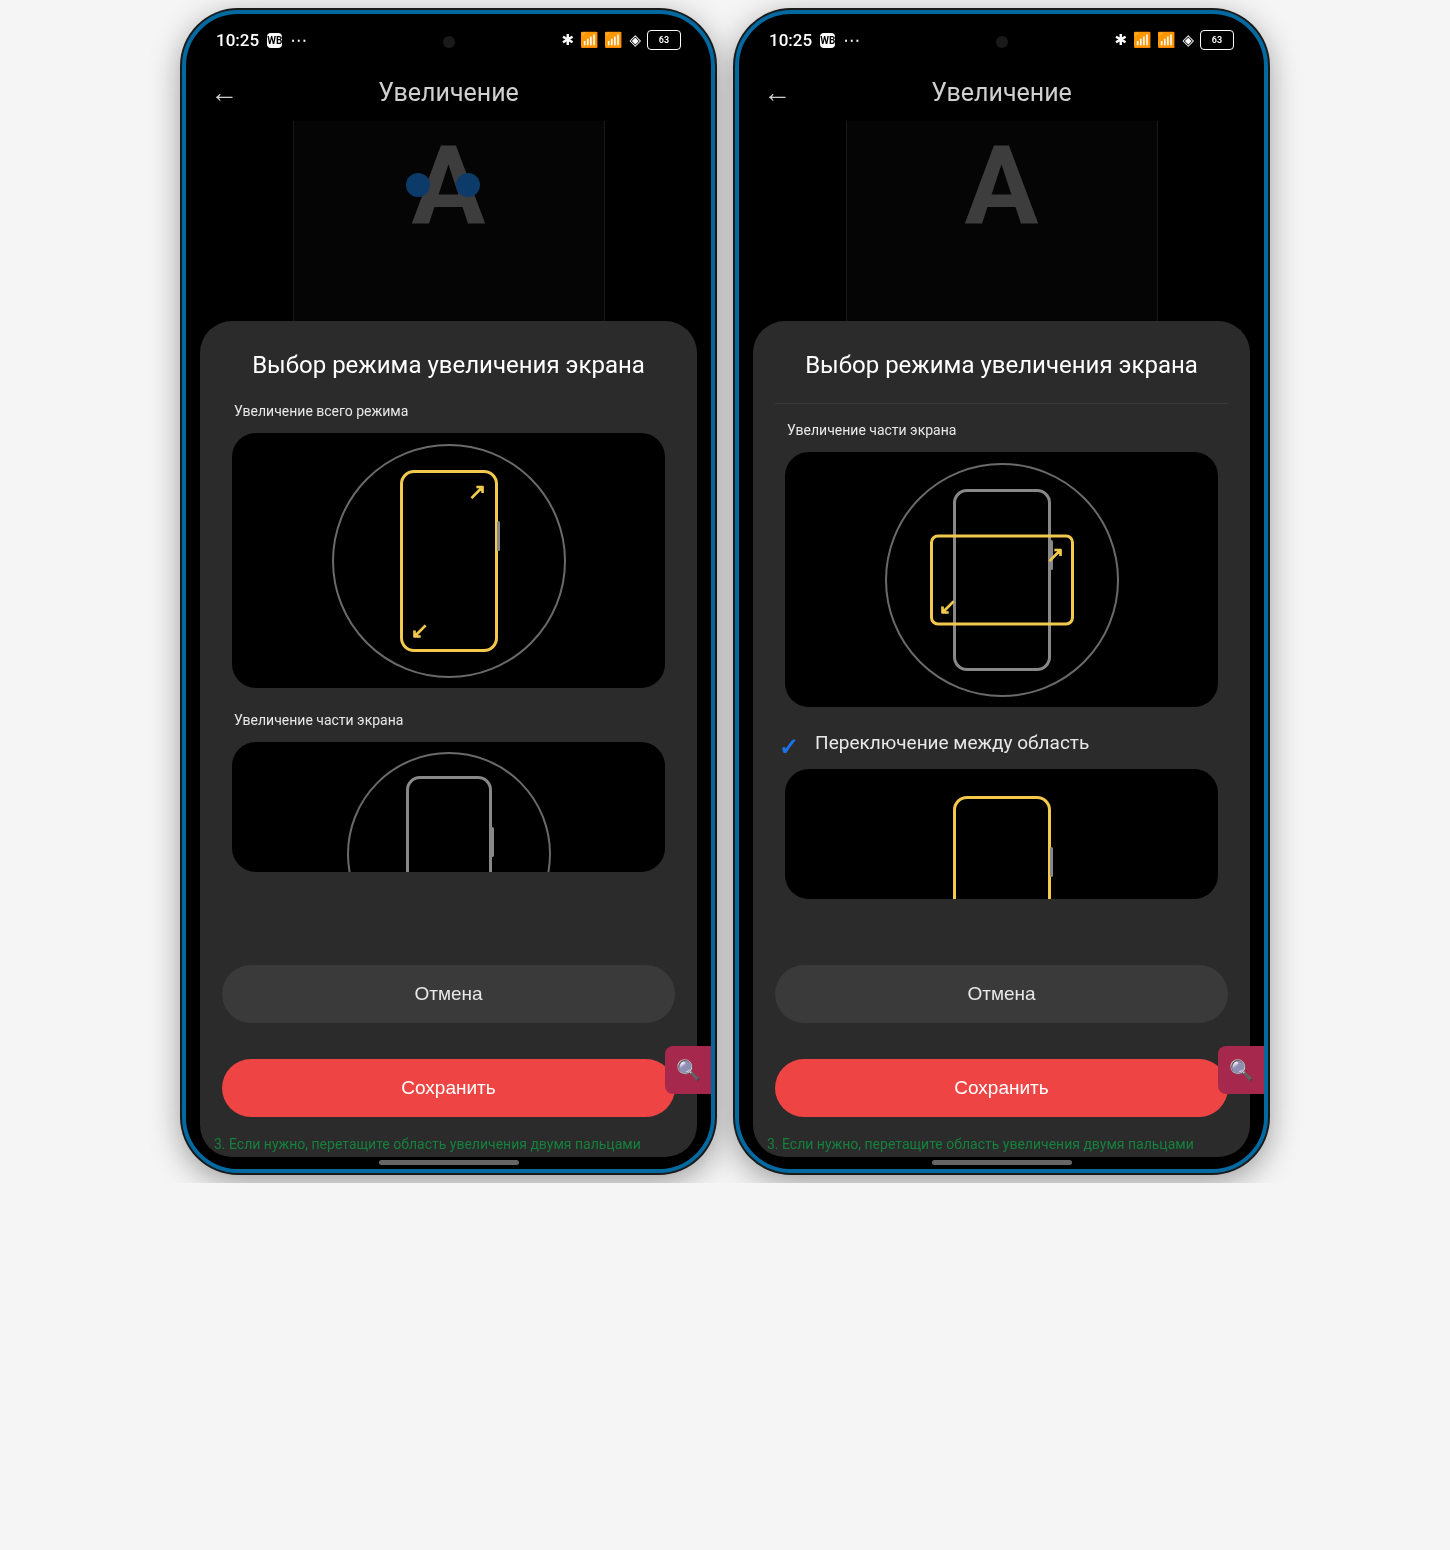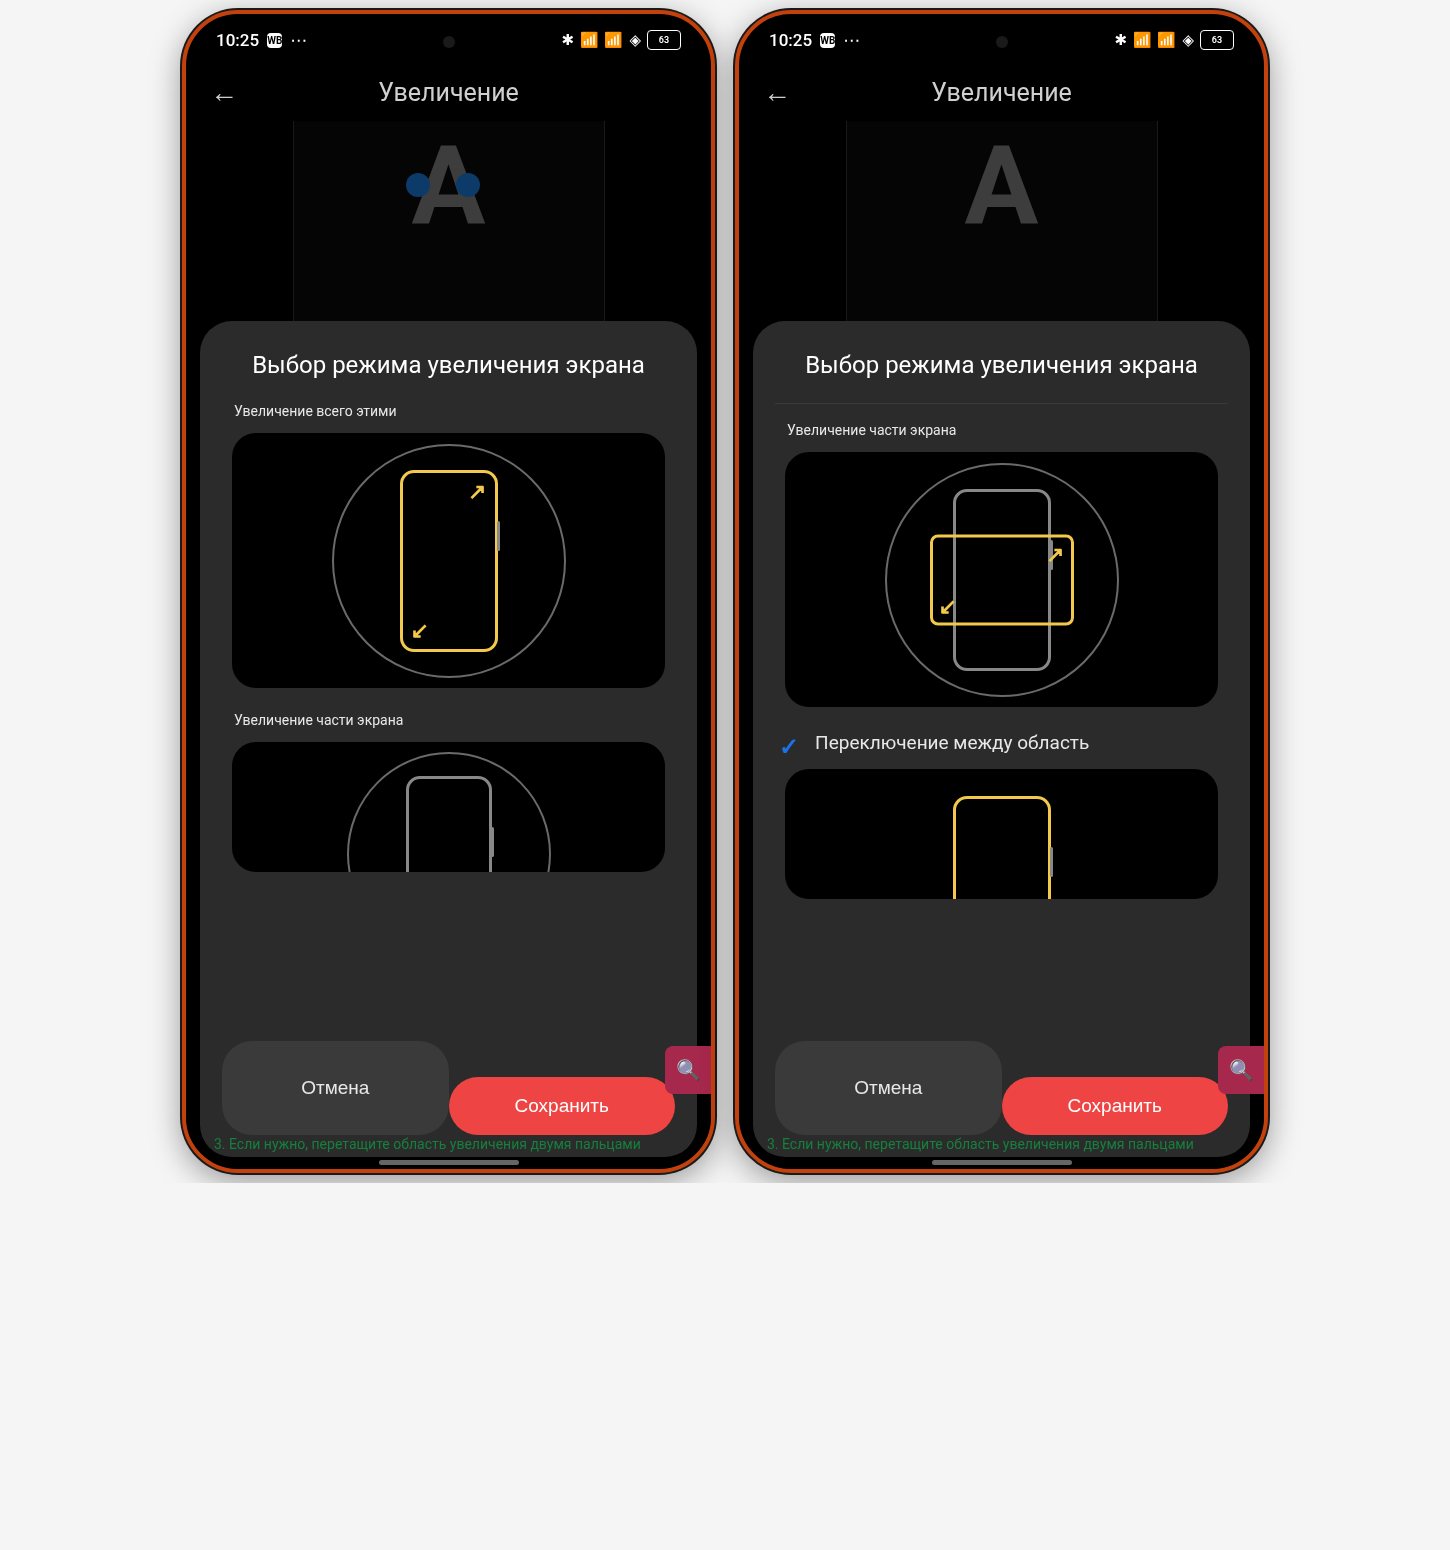--- a/index.html
+++ b/index.html
@@ -10,21 +10,21 @@
   display: flex;
   gap: 20px;
   justify-content: center;
   padding: 10px;
 }
 .phone {
   width: 525px;
   height: 1155px;
   background: #000;
   border-radius: 56px;
-  border: 4px solid #c2410c;
+  border: 4px solid #0369a1;
   box-shadow: 0 0 0 2px #1a1a1a, 0 8px 32px rgba(0,0,0,.4);
   overflow: hidden;
   position: relative;
   display: flex;
   flex-direction: column;
 }
 .phone::before {
   content: "";
   position: absolute;
   right: -8px;
@@ -275,21 +275,22 @@
   margin: 0 10px 0;
   display: flex;
   align-items: flex-start;
   justify-content: center;
   overflow: hidden;
   padding-top: 10px;
 }
 .modal-footer {
   display: flex;
   gap: 0;
-  padding: 14px 22px 22px;
+  padding: 14px 22px 40px;
+  flex-direction: column;
 }
 .btn {
   flex: 1;
   padding: 18px 0;
   border-radius: 30px;
   border: none;
   font-size: 19px;
   font-weight: 400;
   cursor: pointer;
 }
@@ -362,21 +363,21 @@
         <span class="blue-dot" style="top:42px;left:-6px"></span>
         <span class="blue-dot" style="top:42px;left:44px"></span>
       </div>
     </div>
     <div class="dim-overlay"></div>
 
     <div class="modal">
       <div class="modal-title">Выбор режима увеличения экрана</div>
       <div class="modal-body">
 
-        <div class="option-label">Увеличение всего этими</div>
+        <div class="option-label">Увеличение всего режима</div>
         <div class="option-illus">
           <div class="illus-circle">
             <div class="illus-phone">
               <span class="illus-side-btn"></span>
               <span class="illus-arrow" style="top:6px;right:8px">↗</span>
               <span class="illus-arrow" style="bottom:6px;left:8px">↙</span>
             </div>
           </div>
         </div>
 

